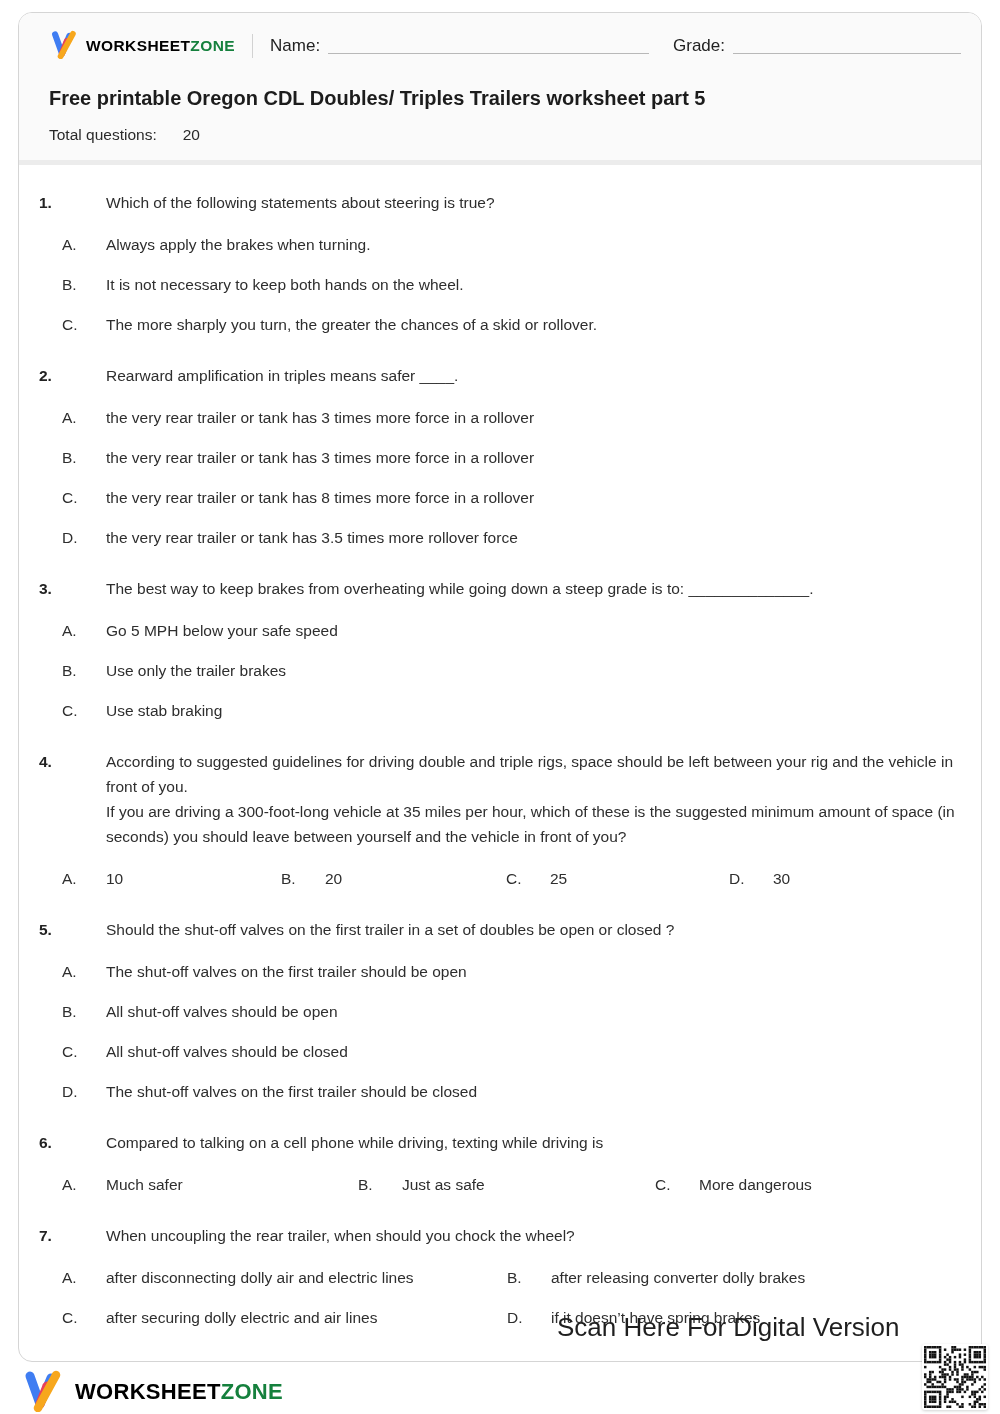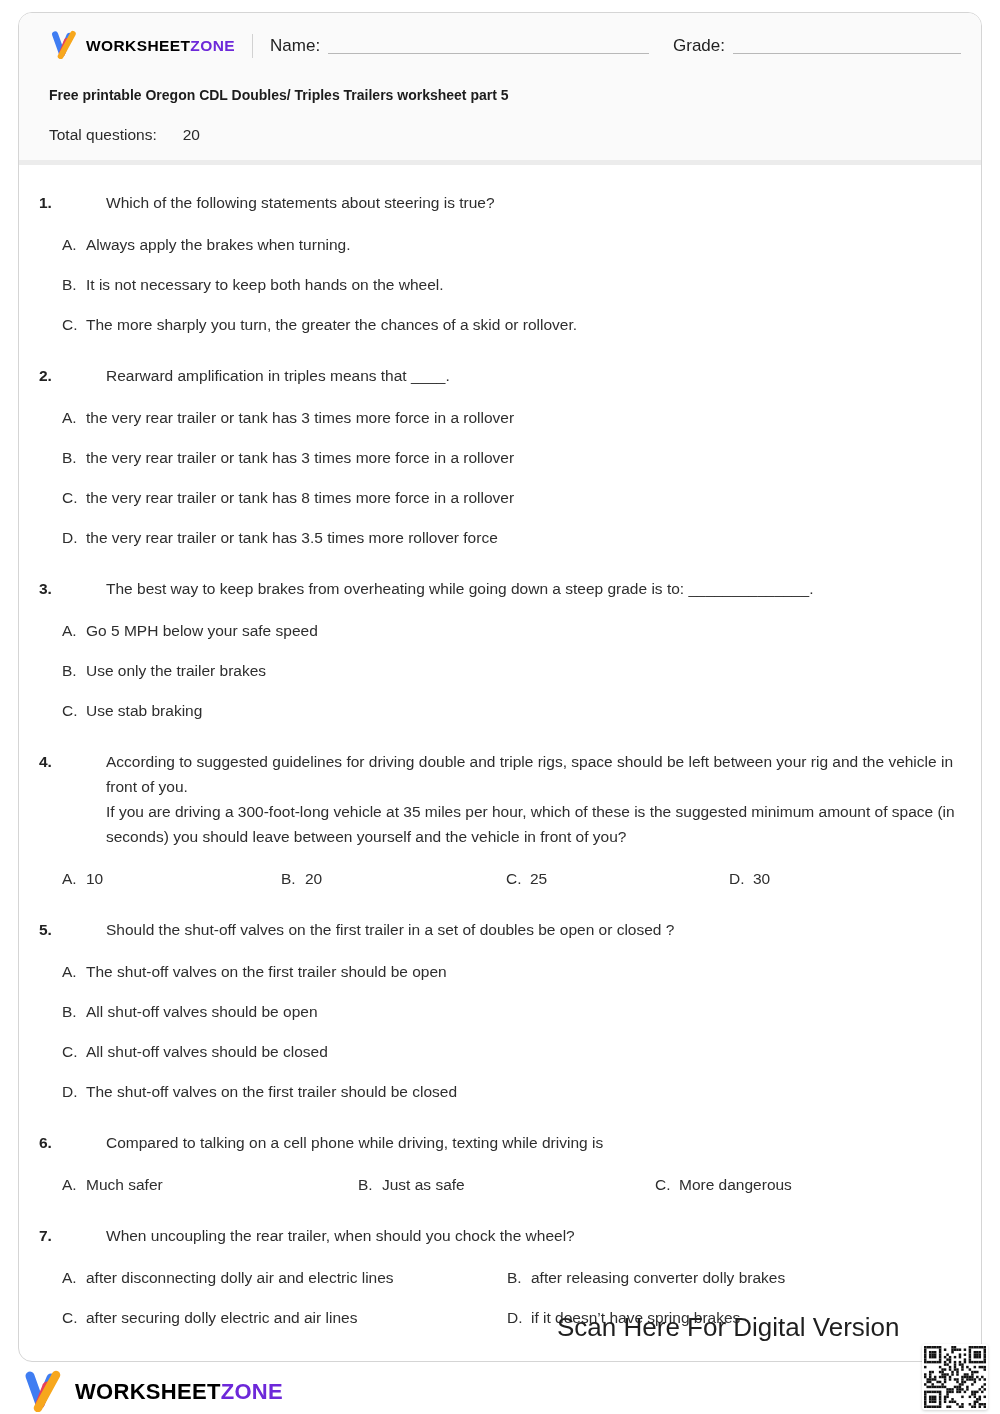--- a/index.html
+++ b/index.html
@@ -7,47 +7,47 @@
   .page{position:relative;width:1000px;height:1414px;background:#ffffff;overflow:hidden;}
 
   
   .card{position:absolute;left:18px;top:12px;width:964px;height:1350px;box-sizing:border-box;
         border:1px solid #d5d5d5;border-radius:14px;background:#ffffff;overflow:hidden;}
   .card-header{background:#fafafa;padding:16px 20px 16px 30px;border-bottom:5px solid #ececec;}
 
   .brand-row{display:flex;align-items:center;}
   .brand{display:flex;align-items:center;gap:7px;flex:none;}
   .brand-text{font-weight:700;font-size:15.5px;letter-spacing:.4px;white-space:nowrap;}
-  .blue{color:#000000;} .orange{color:#6d28d9;}
+  .blue{color:#000000;} .orange{color:#15803d;}
   .vsep{width:1px;height:24px;background:#d2d2d2;margin:0 17px;flex:none;}
   .field-label{font-size:17px;color:#222;flex:none;}
   .fill{border-bottom:1.5px solid #b8b8b8;transform:translateY(7px);}
   .fill-name{flex:1;margin:0 24px 0 8px;}
   .fill-grade{width:228px;margin-left:8px;}
 
-  .heading{font-size:14px;font-weight:700;color:#1c1c1c;margin-top:24px;}
-  .total{font-size:15.5px;margin-top:23px;color:#2a2a2a;}
+  .heading{font-size:20px;font-weight:700;color:#1c1c1c;margin-top:24px;}
+  .total{font-size:15.5px;margin-top:16px;color:#2a2a2a;}
   .total-value{margin-left:26px;}
 
   
   .q-list{padding:25px 20px 0 20px;}
   .q{margin-top:27px;}
   .q:first-child{margin-top:0;}
   .q-head{display:flex;font-size:15.5px;line-height:25px;color:#2e2e2e;}
   .q-num{font-weight:700;width:23px;flex:none;color:#222;}
   .q-text{white-space:pre-line;flex:1;margin-left:44px;}
   .q-opts{display:grid;grid-template-columns:1fr;row-gap:18px;margin:19px 0 0 23px;
           font-size:15.5px;line-height:22px;}
   .cols-1{grid-template-columns:1fr;}
   .cols-2{grid-template-columns:445px 1fr;}
   .cols-3{grid-template-columns:296px 297px 1fr;}
   .cols-4{grid-template-columns:219px 225px 223px 1fr;}
   .opt{display:flex;}
   .opt-letter{display:inline-block;width:24px;flex:none;}
-  .opt-text{flex:1;}
+  .opt-text{flex:1;margin-left:20px;}
 
   
   .footer-brand{position:absolute;left:20px;top:1368px;display:flex;align-items:center;gap:9px;}
   .footer-brand .brand-text{font-size:22px;letter-spacing:.3px;}
   .scan-text{position:absolute;left:557px;top:1312px;font-size:26px;color:#1f1f1f;white-space:nowrap;}
   .qr-wrap{position:absolute;top:1344px;right:12px;width:66px;height:66px;background:#ffffff;
            padding:2px;box-sizing:border-box;border-radius:3px;box-shadow:0 1px 3px rgba(0,0,0,.18);}
   .qr-wrap svg{display:block;width:62px;height:62px;}
 </style>
 </head>
@@ -98,21 +98,21 @@
             <div class="opt">
               <span class="opt-letter">C.</span>
               <span class="opt-text">The more sharply you turn, the greater the chances of a skid or rollover.</span>
             </div>
           </div>
   </div>
 
   <div class="q">
     <div class="q-head">
       <span class="q-num">2.</span>
-      <span class="q-text">Rearward amplification in triples means that ____.</span>
+      <span class="q-text">Rearward amplification in triples means safer ____.</span>
     </div>
     <div class="q-opts cols-1">
             <div class="opt">
               <span class="opt-letter">A.</span>
               <span class="opt-text">the very rear trailer or tank has 3 times more force in a rollover</span>
             </div>
             <div class="opt">
               <span class="opt-letter">B.</span>
               <span class="opt-text">the very rear trailer or tank has 3 times more force in a rollover</span>
             </div>

